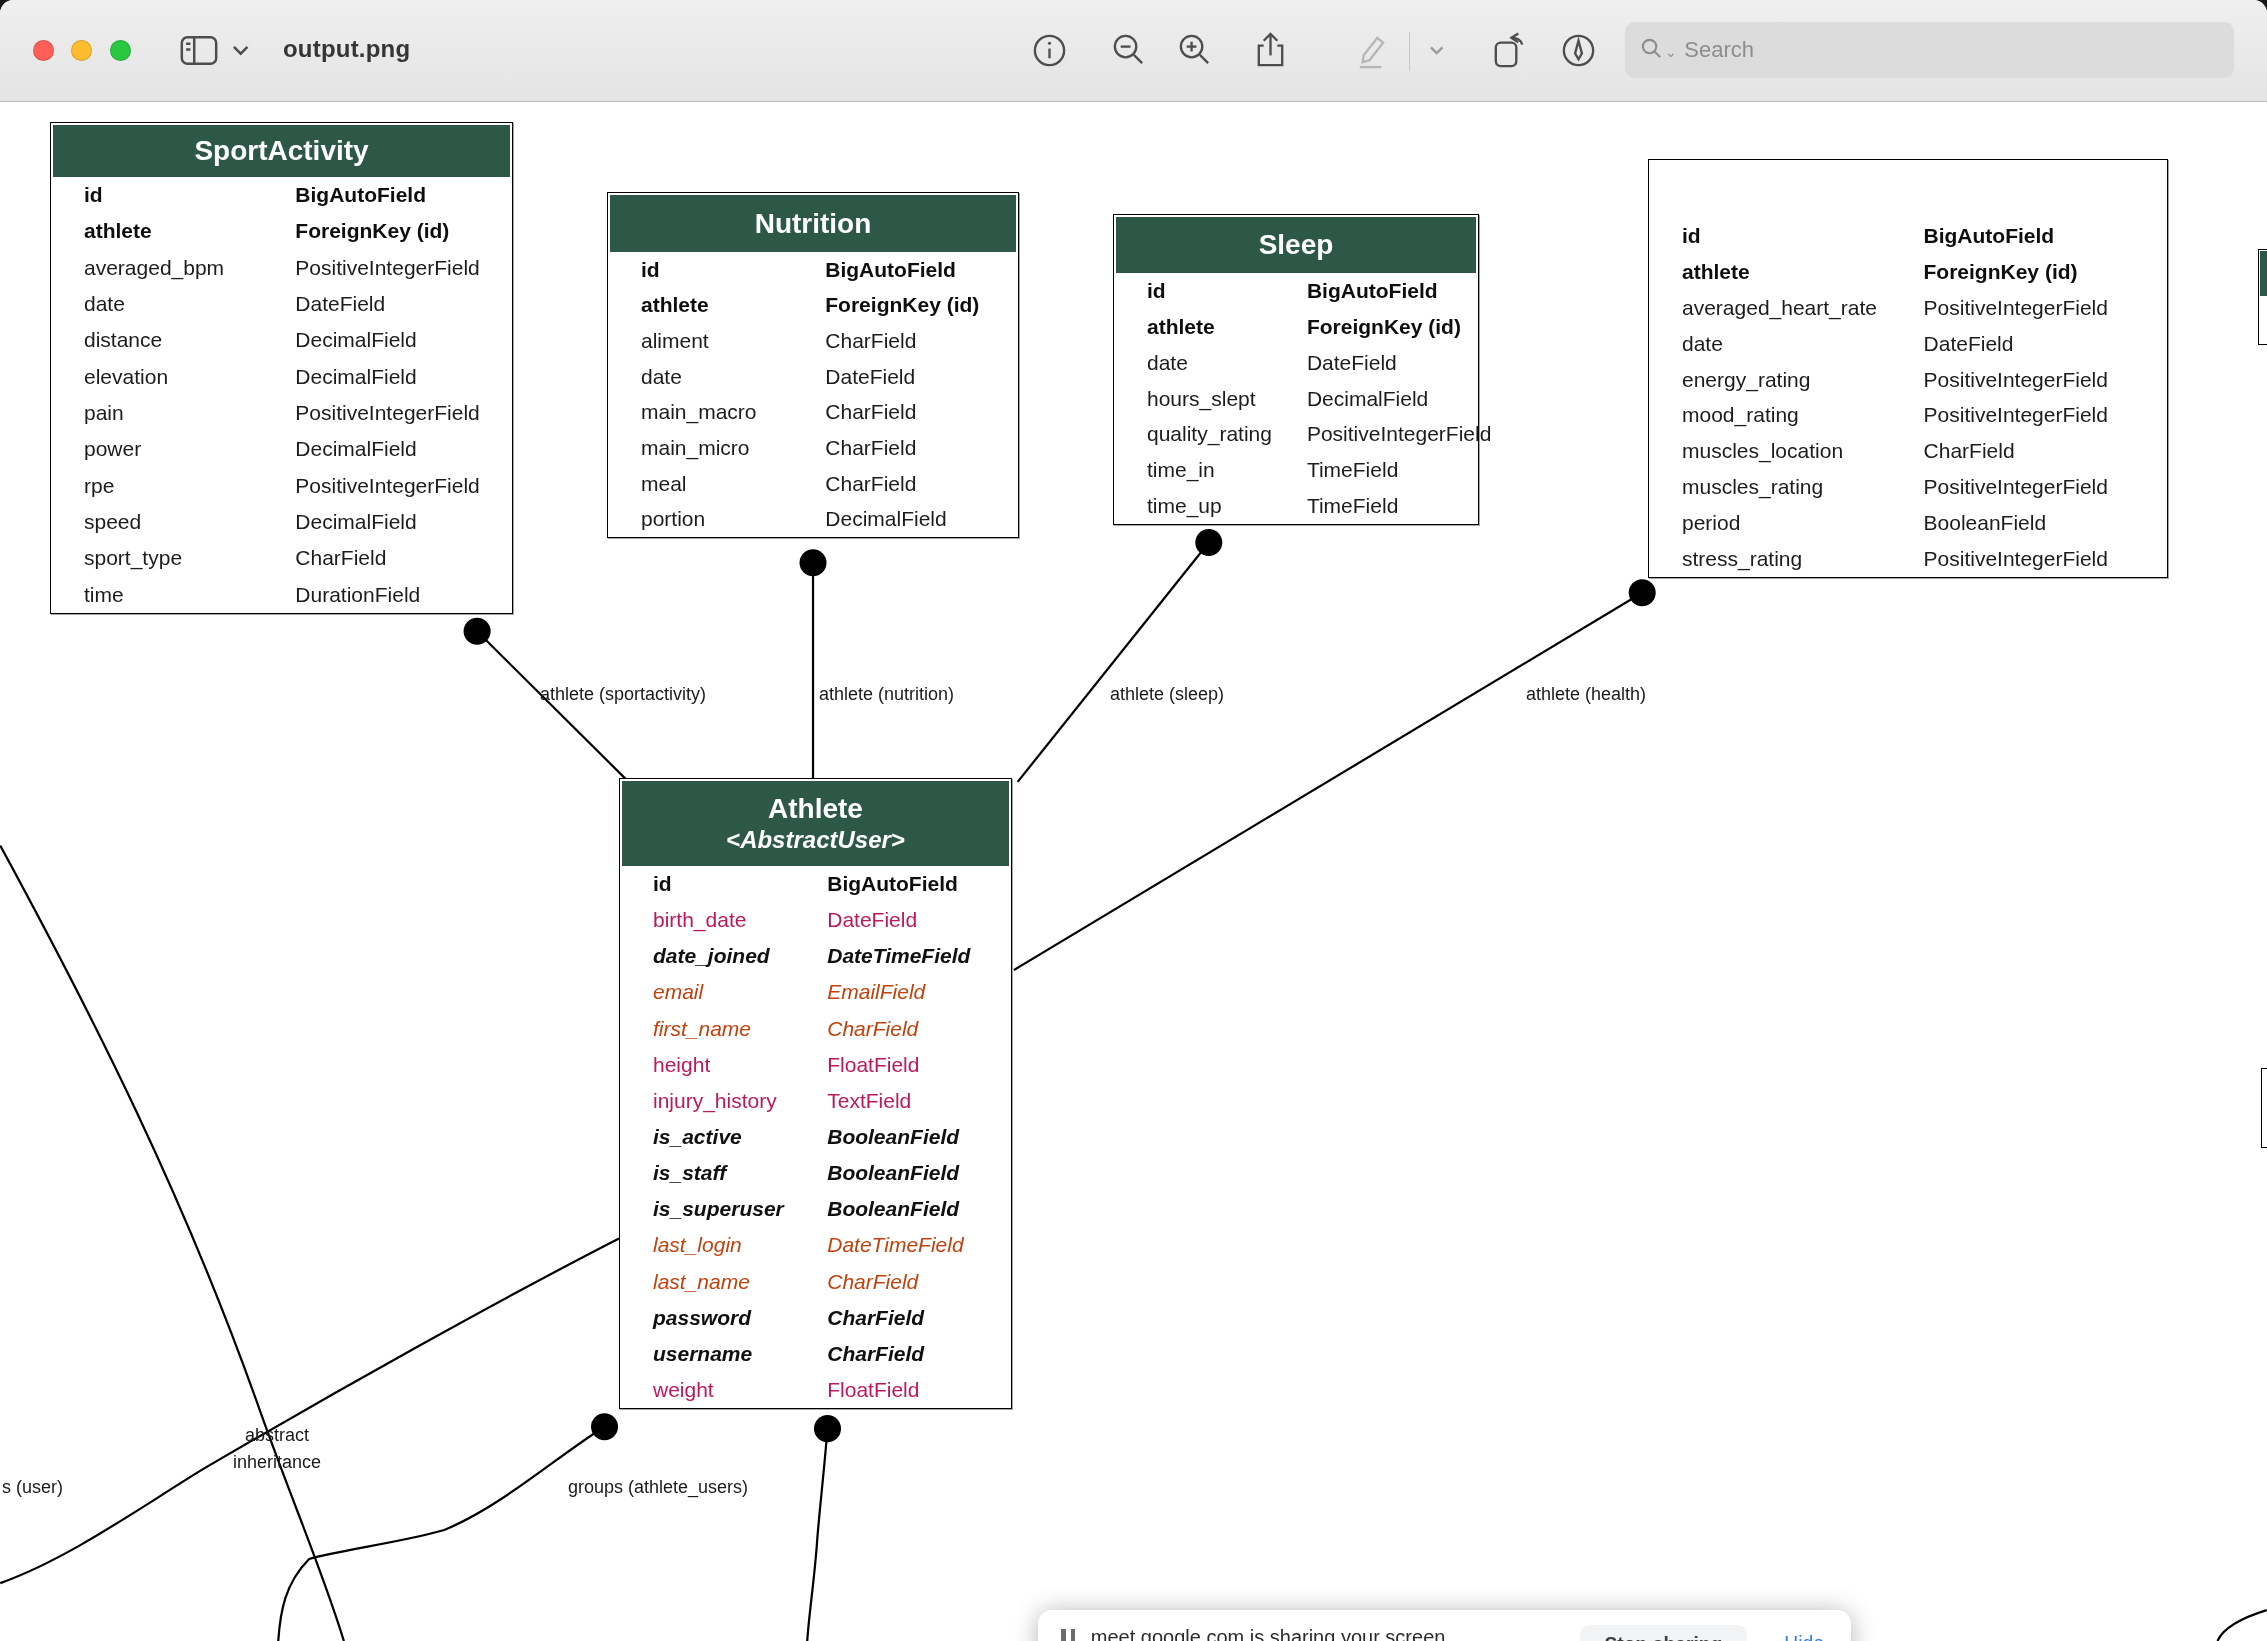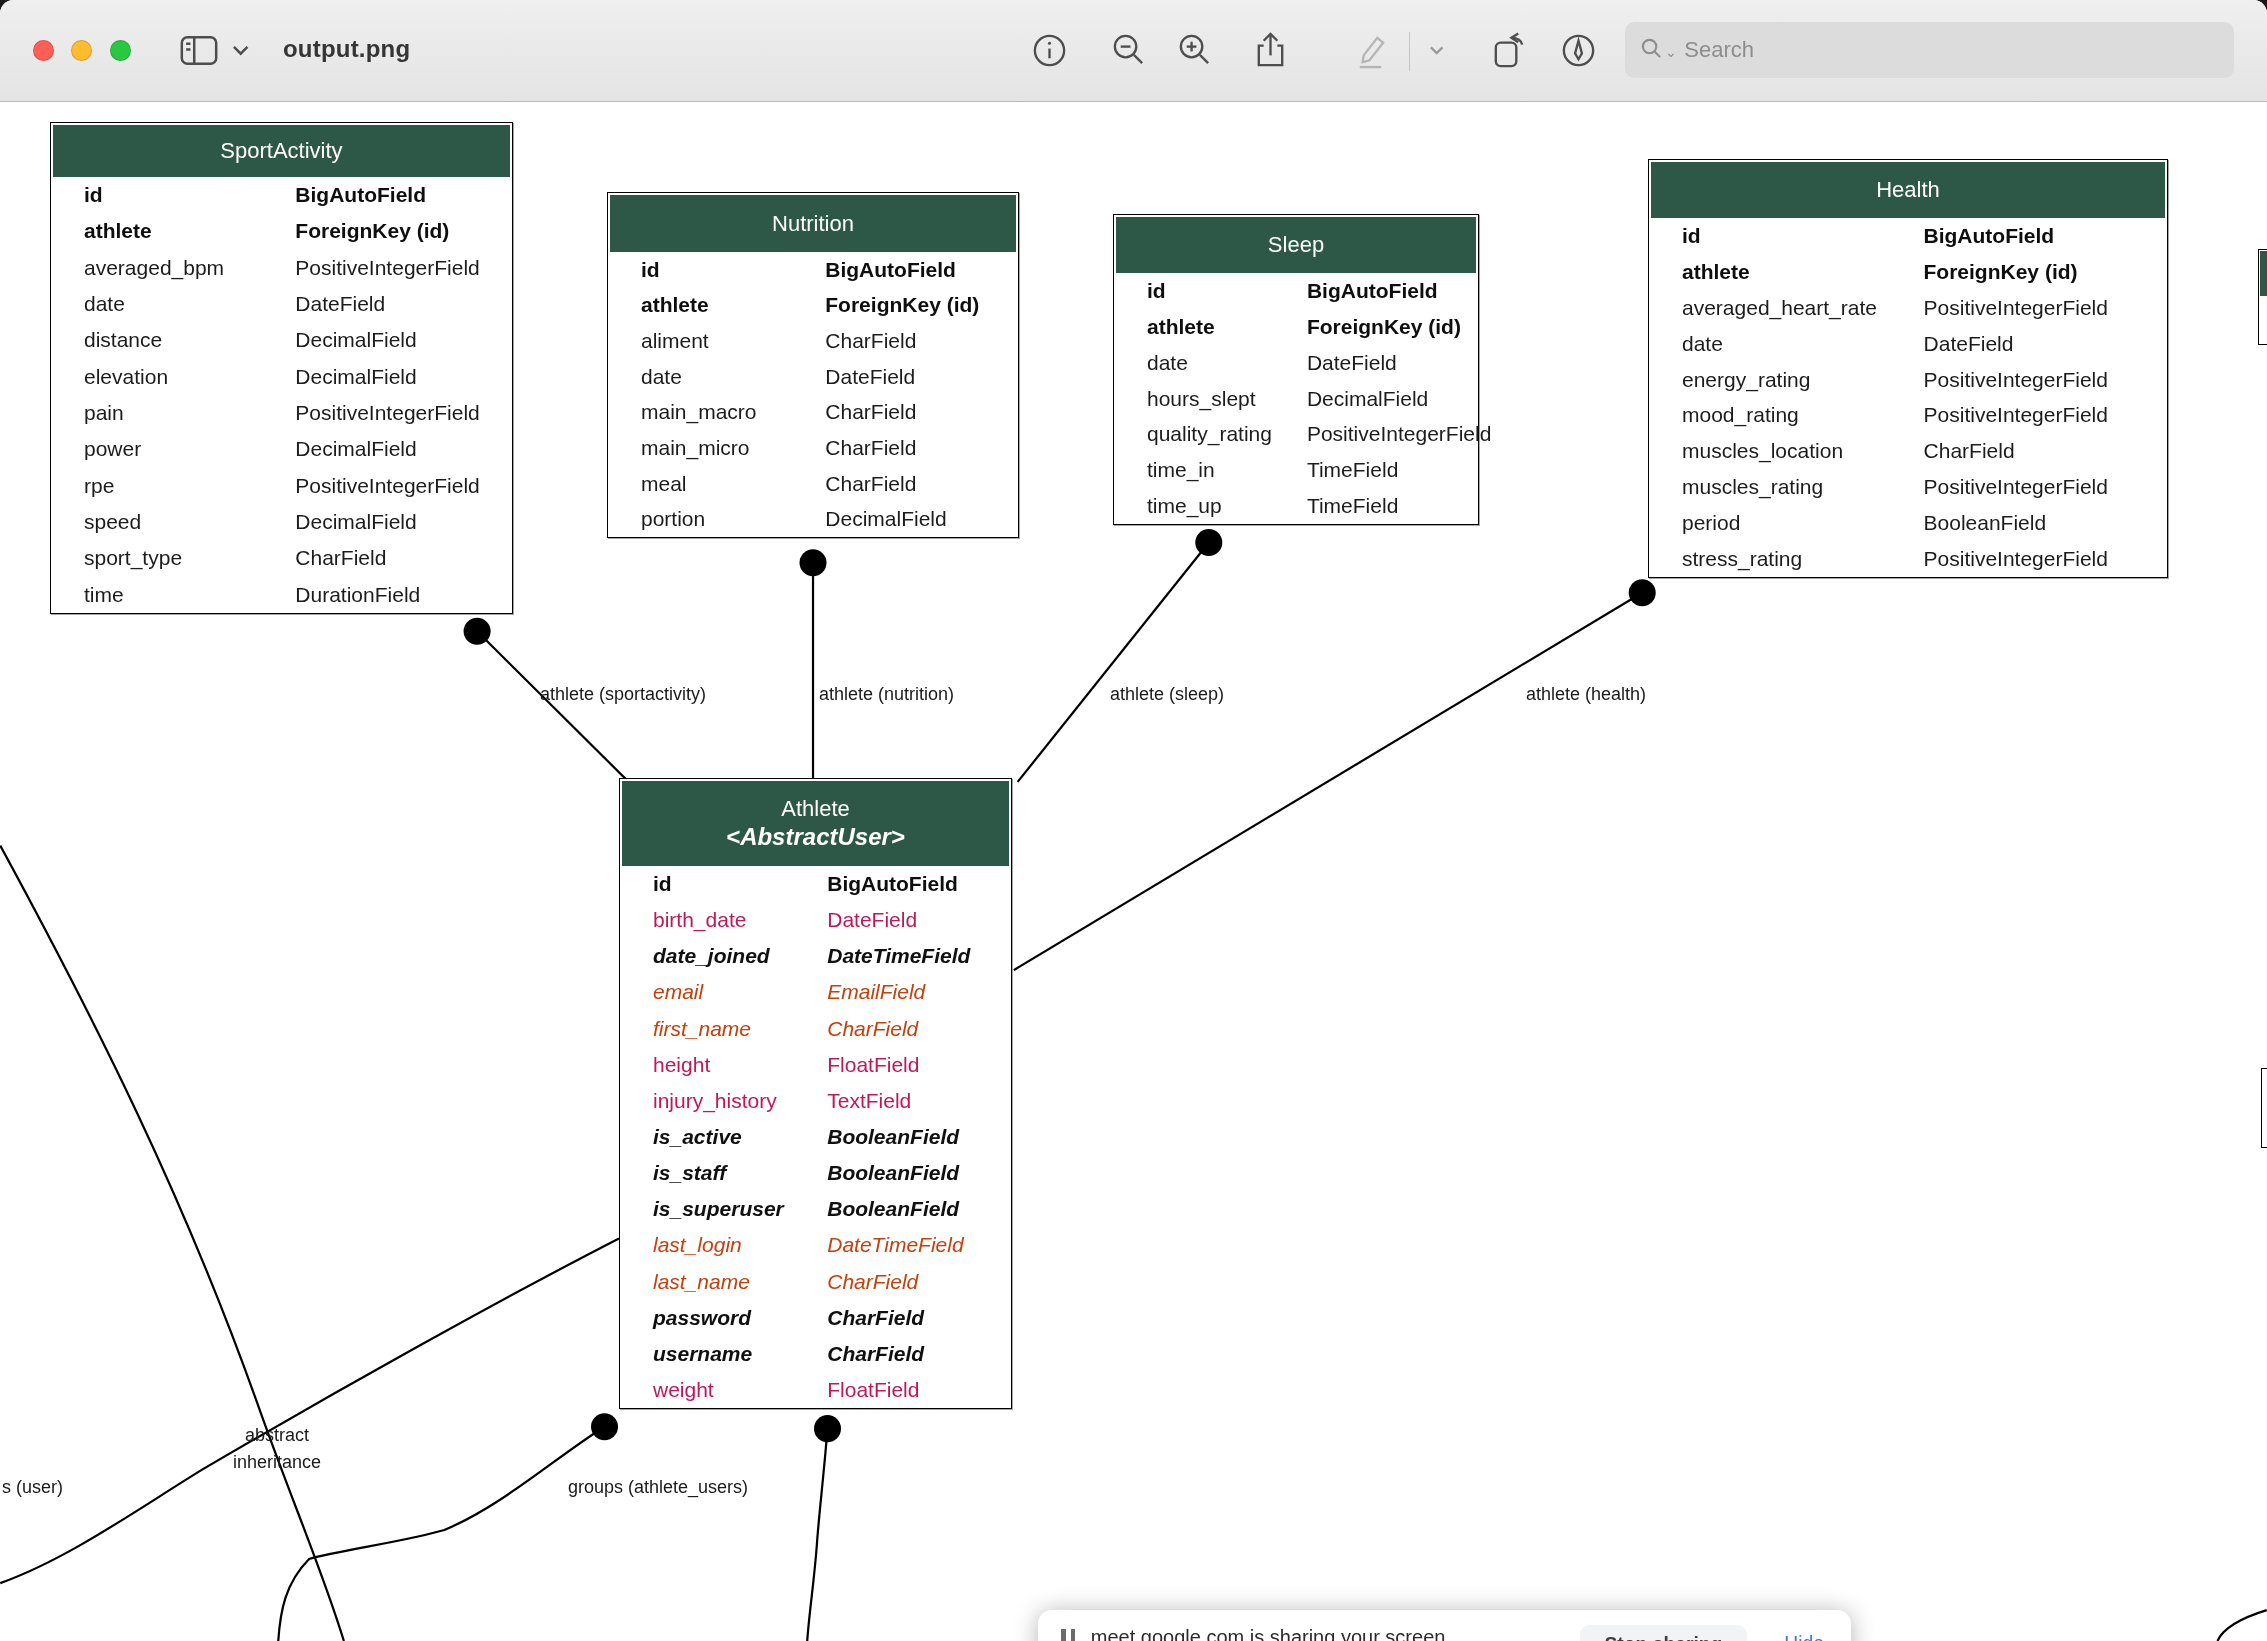--- a/index.html
+++ b/index.html
@@ -22,21 +22,21 @@
           border-radius:9.7px;display:flex;align-items:center;padding:0 15.4px;box-sizing:border-box;color:#8d8d8d;}
   #search .ph{font-size:22px;margin-left:7.7px;color:#8d8d8d;}
   #search .chev{font-size:13.5px;color:#8d8d8d;margin-left:1.9px;transform:translateY(1.9px);}
 
   
   #canvas{position:absolute;left:0;top:102px;width:2267px;height:1539px;background:#fff;}
   #edgelayer{position:absolute;left:0;top:-102px;width:2267px;height:1641px;}
   .tbl{position:absolute;background:#fff;border:1.9px solid #000;box-sizing:border-box;
        box-shadow:1px 1px 0 rgba(0,0,0,.35);}
   .tbl .hdr{margin:1.9px 1.9px 0 1.9px;color:#fff;text-align:center;display:flex;flex-direction:column;justify-content:center;}
-  .tbl .hdr .t1{font-size:22px;font-weight:400;line-height:1.25;}
+  .tbl .hdr .t1{font-size:28px;font-weight:700;line-height:1.25;}
   .tbl .hdr .t2{font-size:24px;font-weight:700;font-style:italic;line-height:1.2;}
   .rows{display:flex;flex-direction:column;position:absolute;left:0;right:0;bottom:0;}
   .frow{flex:1;position:relative;display:flex;align-items:center;font-size:21px;}
   .fname{position:absolute;left:33px;white-space:nowrap;}
   .ftype{position:absolute;left:53%;white-space:nowrap;}
   .f-key{font-weight:700;color:#0e0e0e;}
   .f-plain{color:#1c1c1c;}
   .f-muted{color:#be185d;}
   .f-muted-italic{color:#c2410c;font-style:italic;}
   .f-strong-italic{color:#101010;font-style:italic;font-weight:600;}
@@ -311,23 +311,20 @@
             <span class="fname">time_in</span>
             <span class="ftype">TimeField</span>
           </div>
           <div class="frow f-plain">
             <span class="fname">time_up</span>
             <span class="ftype">TimeField</span>
           </div>
         </div>
       </div>
       <div class="tbl" style="left: 1648px; top: 57px; width: 520px; height: 419px;">
-        <div class="hdr" style="height: 56px; background: rgb(45, 88, 71);">
-          <div class="t1">Health</div>
-        </div>
         <div class="rows" style="top: 58px;">
           <div class="frow f-key">
             <span class="fname">id</span>
             <span class="ftype">BigAutoField</span>
           </div>
           <div class="frow f-key">
             <span class="fname">athlete</span>
             <span class="ftype">ForeignKey (id)</span>
           </div>
           <div class="frow f-plain">

